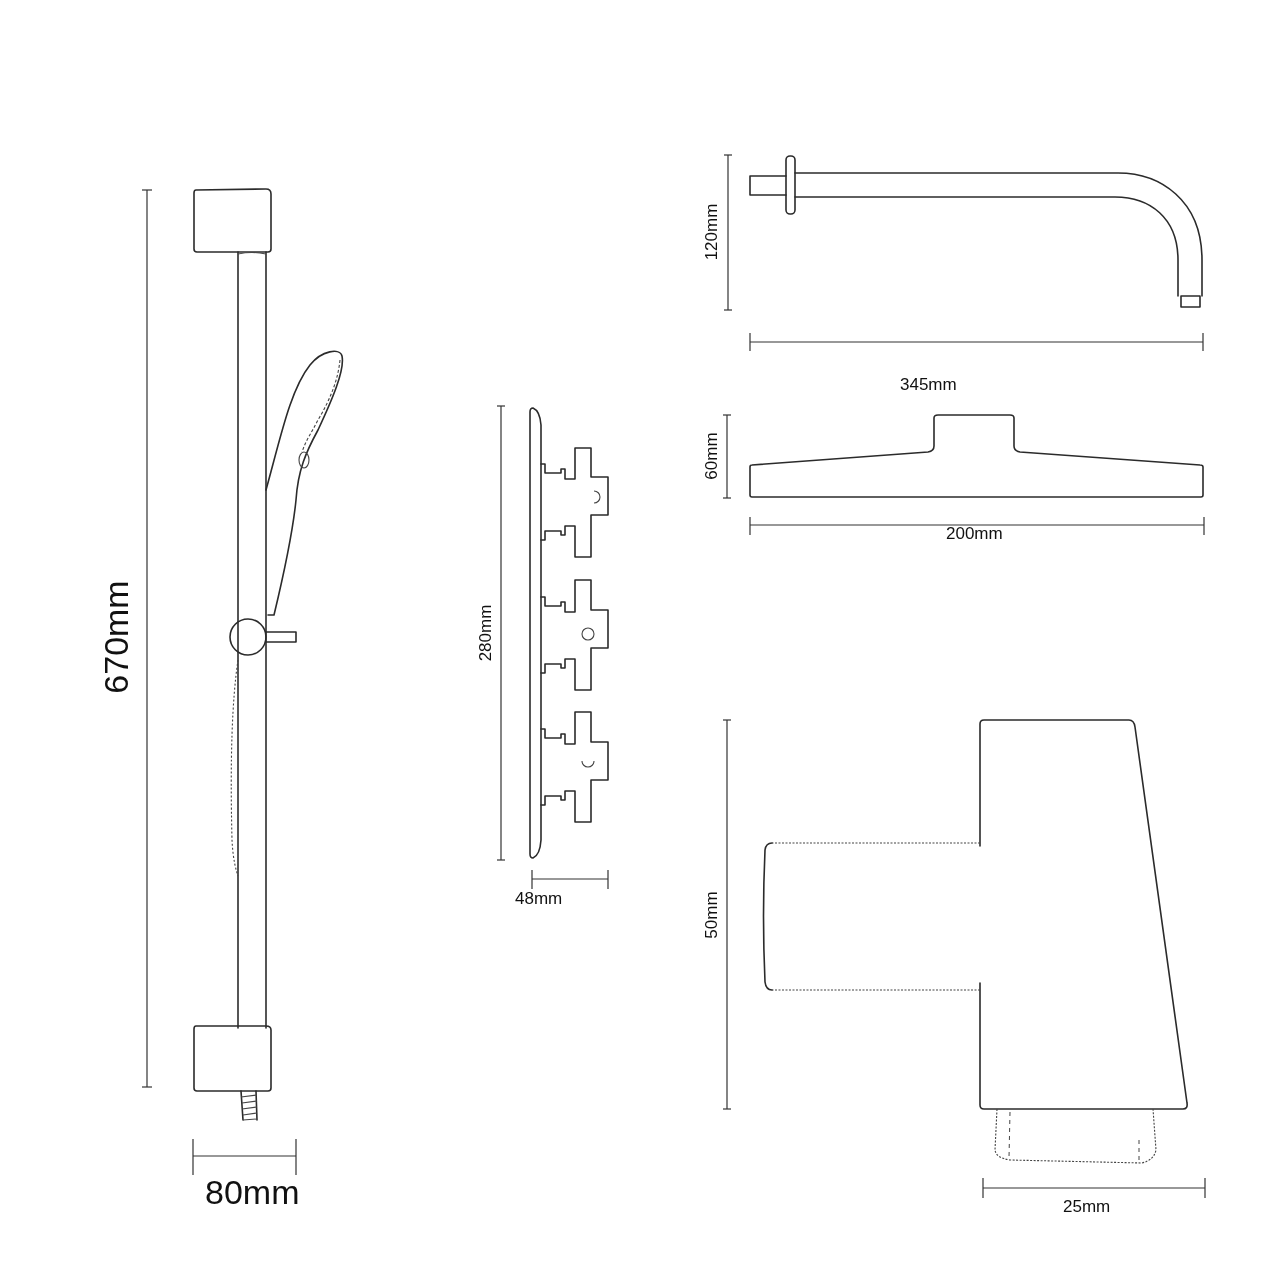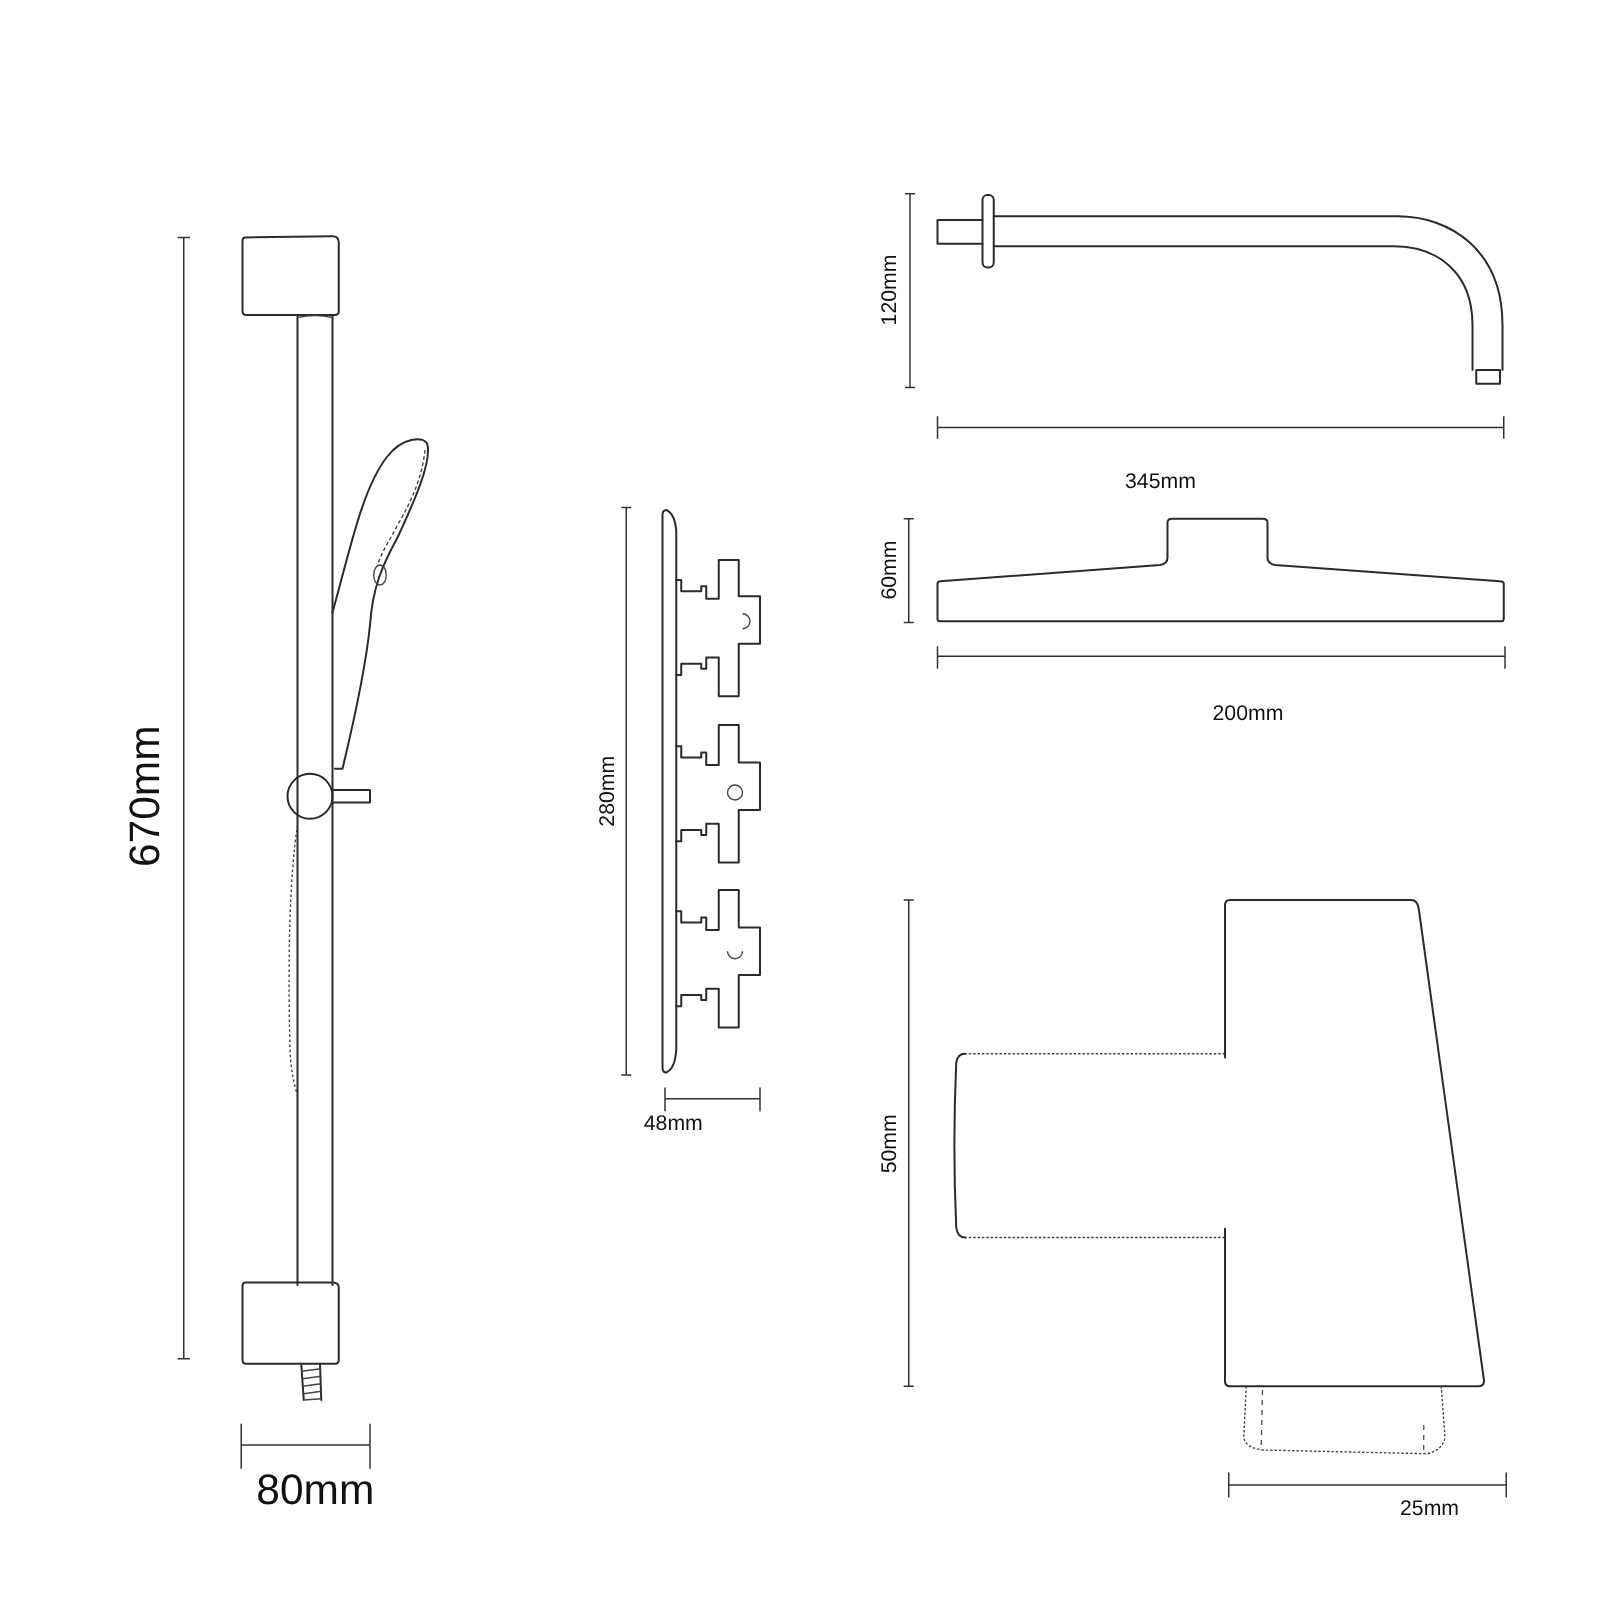--- a/index.html
+++ b/index.html
@@ -143,20 +143,20 @@
     </g>
   </svg>
 
   <div class="label lg rot" style="left:52px; top:617px; width:130px; height:40px; text-align:center;">670mm</div>
   <div class="label lg" style="left:205px; top:1173px;text-align:center;">80mm</div>
 
   <div class="label sm rot" style="left:672px; top:222px; width:80px; height:20px; text-align:center;">120mm</div>
   <div class="label sm" style="left:900px; top:350px;margin-top:25px;">345mm</div>
 
   <div class="label sm rot" style="left:672px; top:446px; width:80px; height:20px; text-align:center;">60mm</div>
-  <div class="label sm" style="left:946px; top:561px;margin-left:24px;">200mm</div>
+  <div class="label sm" style="left:946px; top:524px;">200mm</div>
 
   <div class="label sm rot" style="left:446px; top:623px; width:80px; height:20px; text-align:center;">280mm</div>
   <div class="label sm" style="left:515px; top:889px;">48mm</div>
 
   <div class="label sm rot" style="left:672px; top:905px; width:80px; height:20px; text-align:center;">50mm</div>
-  <div class="label sm" style="left:1120px; top:1197px;">25mm</div>
+  <div class="label sm" style="left:1063px; top:1197px;">25mm</div>
 </div>
 
 </body></html>

